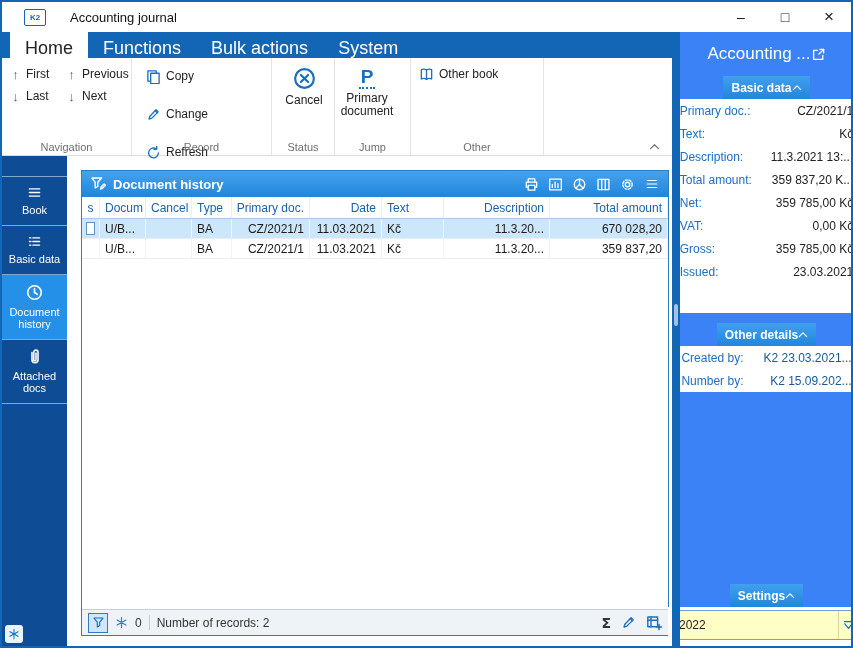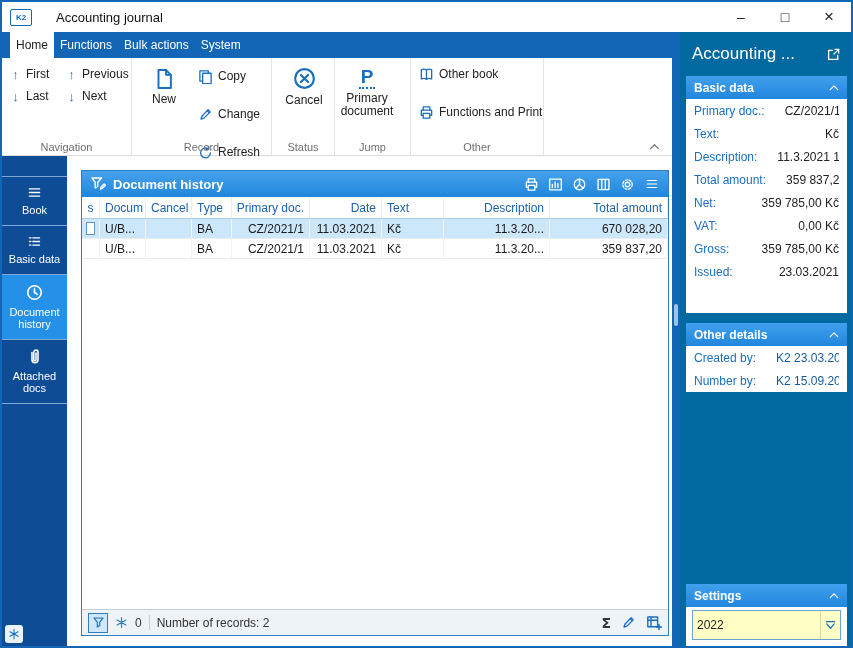--- a/index.html
+++ b/index.html
@@ -5,34 +5,34 @@
   * { margin:0; padding:0; box-sizing:border-box; }
   html,body { width:853px; height:648px; }
   body { font-family:"Liberation Sans","DejaVu Sans",sans-serif; background:#fff;
          border:2px solid #1365b5; overflow:hidden; }
   svg { display:block; fill:none; stroke:currentColor; stroke-width:1.4;
         stroke-linecap:round; stroke-linejoin:round; }
 
   .window { width:100%; height:100%; display:flex; flex-direction:column; }
 
   
-  .titlebar { height:30px; flex:0 0 30px; display:flex; align-items:center; gap:8px; padding-left:8px; background:#fff; }
+  .titlebar { height:30px; flex:0 0 30px; display:flex; align-items:center; gap:8px; padding-left:22px; background:#fff; }
   .app-icon { width:22px; height:17px; border:1.5px solid #1365b5; border-radius:2px; color:#1365b5;
               font-size:8px; font-weight:bold; display:flex; align-items:center; justify-content:center; }
   .win-title { font-size:13px; color:#111;margin-left:16px; }
   .win-controls { margin-left:auto; display:flex; height:100%; }
   .win-btn { width:44px; height:100%; display:flex; align-items:center; justify-content:center; font-size:14px; color:#222; }
   .win-btn.close { font-size:17px; }
 
   .app { flex:1; display:flex; min-height:0; }
   .left { width:670px; flex:0 0 670px; display:flex; flex-direction:column; min-height:0; }
 
   
   .tabbar { height:26px; flex:0 0 26px; background:#1365b5; display:flex; align-items:stretch; padding-left:8px; }
-  .tab { padding:6px 6px 0; font-size:12px; color:#fff; }
+  .tab { padding:6px 15px 0; font-size:18px; color:#fff; }
   .tab.active { background:#fff; color:#222; }
 
   
   .ribbon { height:98px; flex:0 0 98px; background:#fff; display:flex; border-bottom:1px solid #dcdcdc; position:relative; }
   .rgroup { position:relative; border-right:1px solid #e4e4e4; padding:4px 4px 16px 6px; }
   .rgroup-label { position:absolute; bottom:2px; left:0; right:0; text-align:center; font-size:11px; color:#6f6f6f; white-space:nowrap; }
   .g-nav{width:130px} .g-record{width:140px} .g-status{width:63px} .g-jump{width:76px} .g-other{width:133px}
   .g-spacer { flex:1; border-right:none; }
   .collapse-btn { position:absolute; right:12px; bottom:5px; color:#777; }
   .nav-grid { display:grid; grid-template-columns:50px auto; gap:2px 6px; padding-top:2px; }
@@ -82,21 +82,21 @@
                 align-items:center; justify-content:center; color:#1a6fc0; }
   .snow { color:#2e7cc3; display:inline-flex; }
   .sb-sep { width:1px; height:15px; background:#c2cbd4; }
   .sb-right { margin-left:auto; display:flex; align-items:center; gap:10px; }
   .sigma { font-size:14px; color:#333; font-weight:bold; font-family:"DejaVu Sans",sans-serif; }
 
   
   .splitter { width:8px; flex:0 0 8px; background:#1365b5; position:relative; }
   .grip { position:absolute; left:2px; top:272px; width:4px; height:22px; background:#9cc3e8; border-radius:2px; }
 
-  .right-panel { flex:1; background:#0369a1; display:flex; flex-direction:column; min-width:0; }
+  .right-panel { flex:1; background:#3b82f6; display:flex; flex-direction:column; min-width:0;align-items:center; }
   .rp-title-row { height:44px; flex:0 0 44px; display:flex; align-items:center; padding:0 10px 0 12px; color:#fff; }
   .rp-title { font-size:17px; white-space:nowrap; overflow:hidden; }
   .rp-expand { margin-left:auto; color:#fff; }
   .section-header { height:23px; flex:0 0 23px; margin:0 4px 0 6px; background:linear-gradient(#41a0ee,#2186dd);
                     display:flex; align-items:center; padding:0 8px; color:#fff; font-size:12px; font-weight:bold; }
   .sh-chevron { margin-left:auto; color:#fff; display:inline-flex; }
   .card { background:#fff; margin:0 4px 0 6px; }
   .kv { display:flex; justify-content:space-between; gap:20px; padding:5px 8px 4px; font-size:12px; }
   .kv .k { color:#1b6ec2; white-space:nowrap; }
   .kv .v { color:#222; white-space:nowrap; overflow:hidden; }
@@ -156,29 +156,20 @@
             <div class="sbtn">
               <span class="arrow-glyph">↓</span>
               <span>Next</span>
             </div>
           </div>
           <div class="rgroup-label">Navigation</div>
         </div>
 
         <div class="rgroup g-record">
           <div class="record-flex">
-            <div class="big-btn">
-              <span class="icon-blue">
-                <svg width="22" height="22" viewBox="0 0 16 16">
-                    <path d="M4 1.5h5.5L13 5v9.5H4z"></path>
-                    <path d="M9.5 1.5V5H13"></path>
-                  </svg>
-              </span>
-              <span>New</span>
-            </div>
             <div class="scol">
               <div class="sbtn">
                 <span class="icon-blue">
                   <svg width="15" height="15" viewBox="0 0 16 16">
                       <rect x="2" y="2" width="9" height="11"></rect>
                       <rect x="5" y="4.5" width="9" height="11" fill="#fff"></rect>
                     </svg>
                 </span>
                 <span>Copy</span>
               </div>
@@ -229,30 +220,20 @@
         <div class="rgroup g-other">
           <div class="scol" style="margin-left:0;">
             <div class="sbtn">
               <span class="icon-blue">
                 <svg width="15" height="15" viewBox="0 0 16 16">
                     <path d="M8 3.2C6.6 2.1 4.4 2 2.5 2.8v10c1.9-.8 4.1-.7 5.5.4 1.4-1.1 3.6-1.2 5.5-.4v-10C11.6 2 9.4 2.1 8 3.2z"></path>
                     <path d="M8 3.2v10"></path>
                   </svg>
               </span>
               <span>Other book</span>
-            </div>
-            <div class="sbtn">
-              <span class="icon-blue">
-                <svg width="15" height="15" viewBox="0 0 16 16">
-                    <path d="M4.5 5.5V2h7v3.5"></path>
-                    <rect x="2.5" y="5.5" width="11" height="5.5"></rect>
-                    <rect x="4.5" y="9" width="7" height="5" fill="#fff"></rect>
-                  </svg>
-              </span>
-              <span>Functions and Print</span>
             </div>
           </div>
           <div class="rgroup-label">Other</div>
         </div>
 
         <div class="rgroup g-spacer">
           <span class="collapse-btn">
             <svg width="11" height="7" viewBox="0 0 12 8">
                 <path d="M1.5 6.5L6 2l4.5 4.5"></path>
               </svg>

